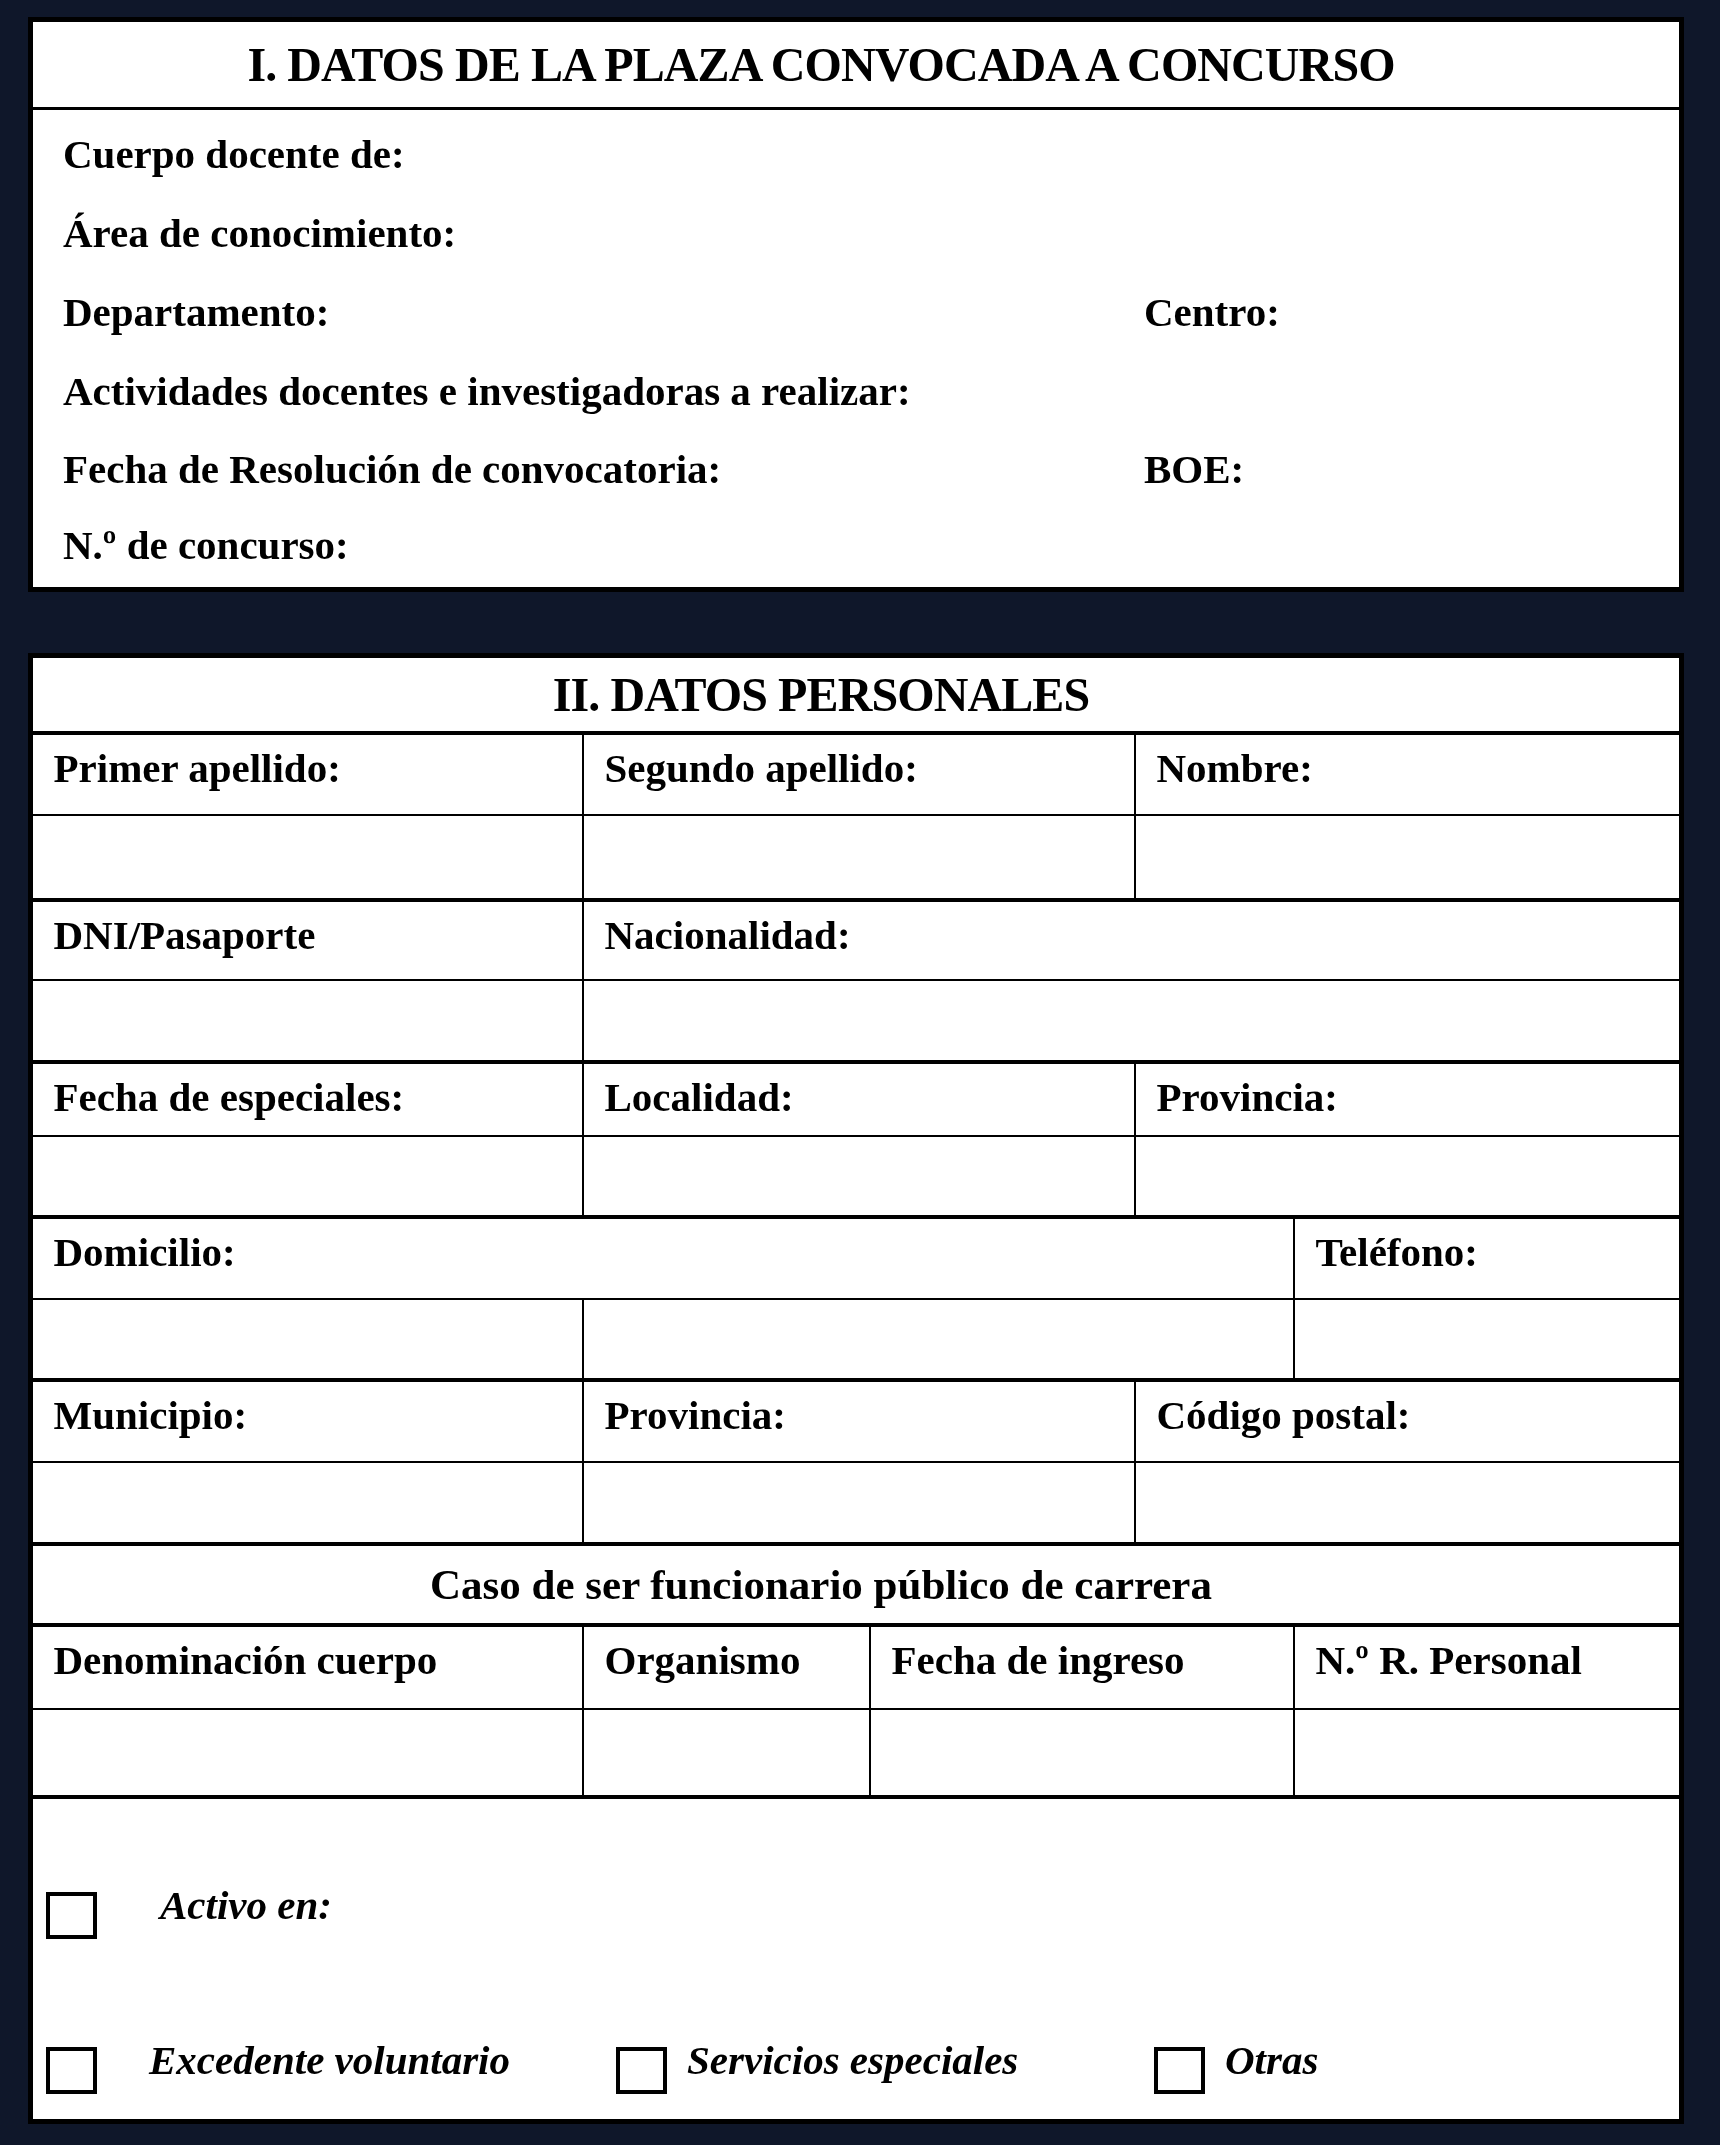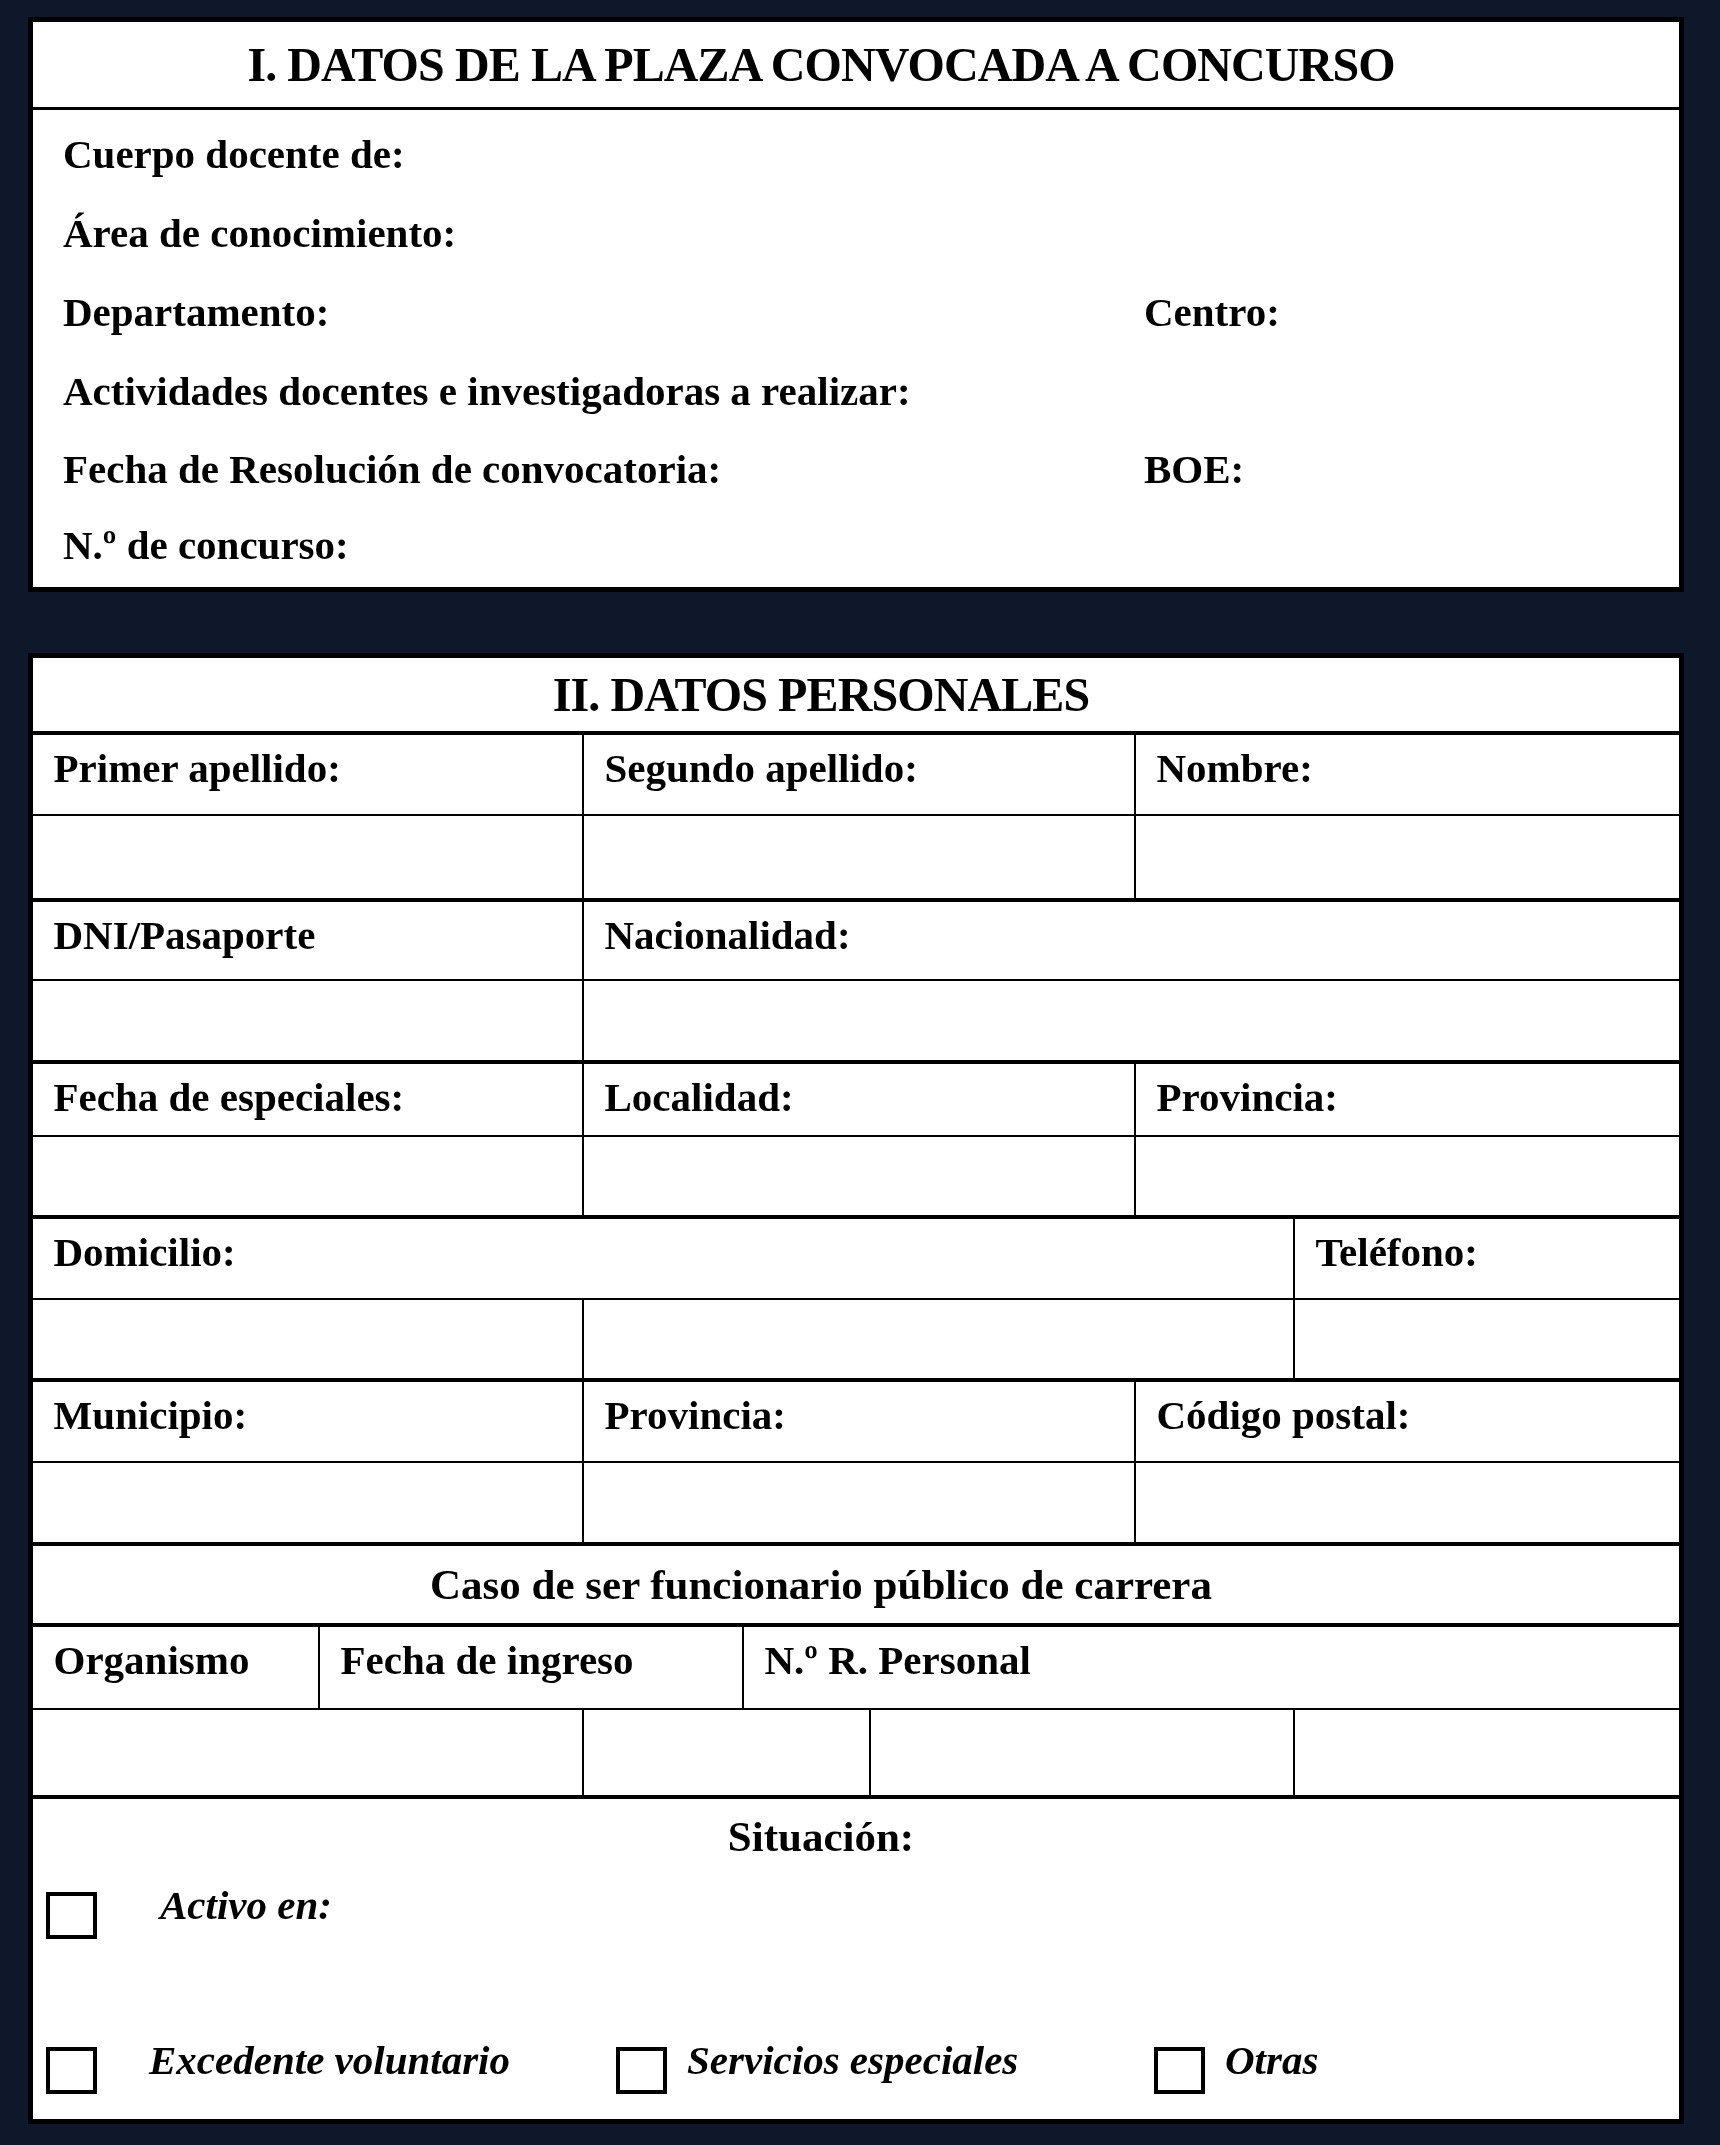--- a/index.html
+++ b/index.html
@@ -125,36 +125,34 @@
       <div class="c w-a"></div>
       <div class="c w-b"></div>
       <div class="c last"></div>
     </div>
 
     <div class="hdr-row thick r" style="height:81px">
       <span class="t-mid shift">Caso de ser funcionario público de carrera</span>
     </div>
 
     <div class="r" style="height:83px">
+      <div class="c w-a">Denominación cuerpo</div>
       <div class="c w-org">Organismo</div>
       <div class="c w-fi">Fecha de ingreso</div>
       <div class="c last">N.º R. Personal</div>
     </div>
     <div class="r thick" style="height:89px">
       <div class="c w-a"></div>
       <div class="c w-org"></div>
       <div class="c w-fi"></div>
       <div class="c last"></div>
     </div>
 
     <div class="r noline sit">
       <div style="width:100%">
-        <div class="sit-title">
-          <span class="t-mid shift">Situación:</span>
-        </div>
 
         <div class="sit-row" id="sit-row1">
           <span class="cb" style="left:13px;top:3.7px"></span>
           <span class="cb-label" style="left:127px">Activo en:</span>
         </div>
 
         <div class="sit-row" id="sit-row2">
           <span class="cb" style="left:13px;top:3.7px"></span>
           <span class="cb-label" style="left:116px">Excedente voluntario</span>
           <span class="cb" style="left:583px;top:3.7px"></span>

